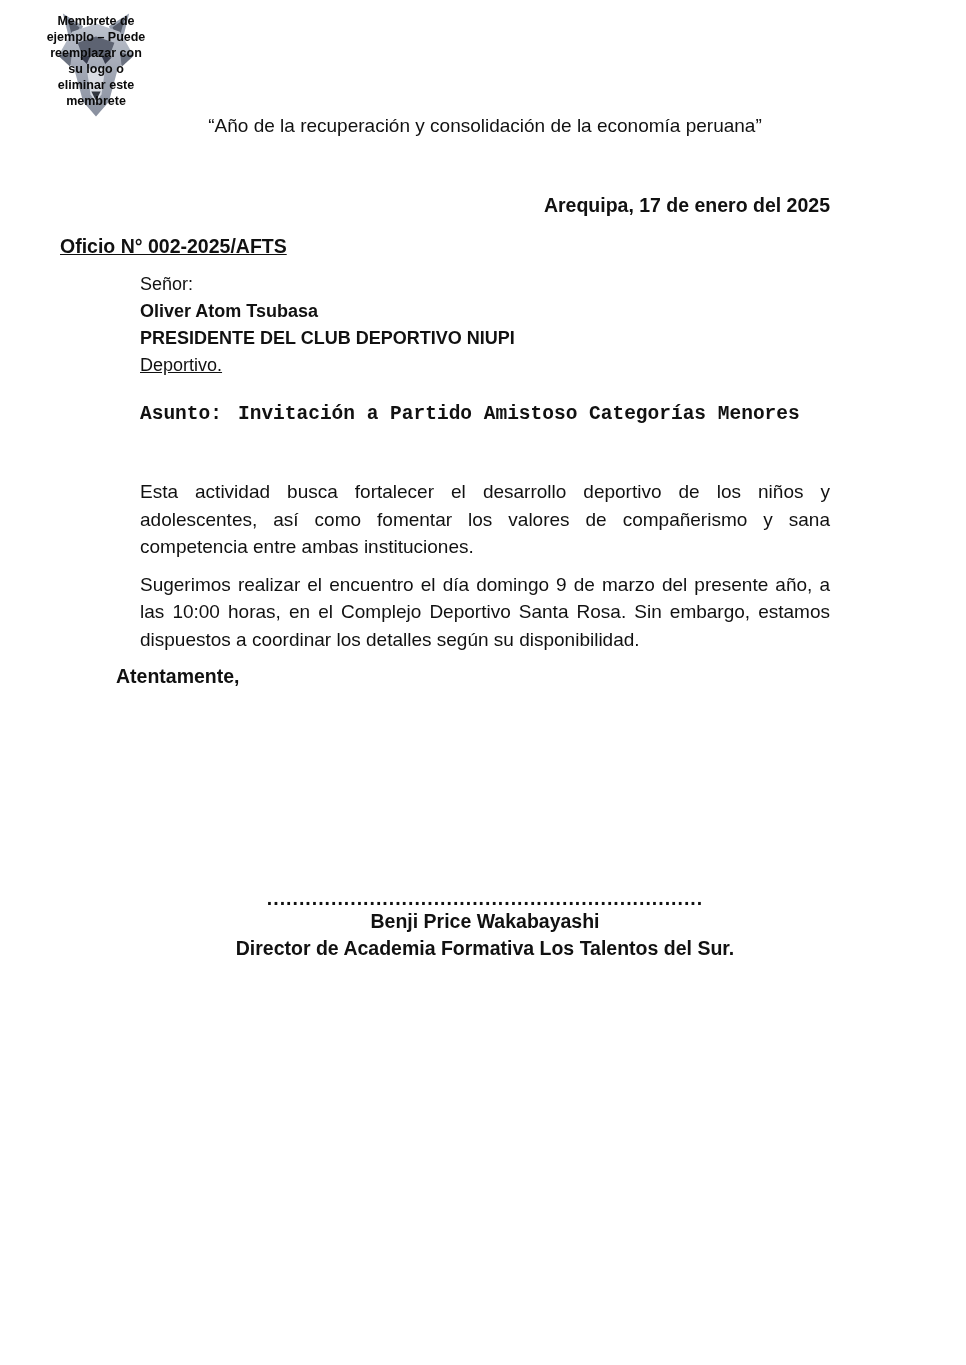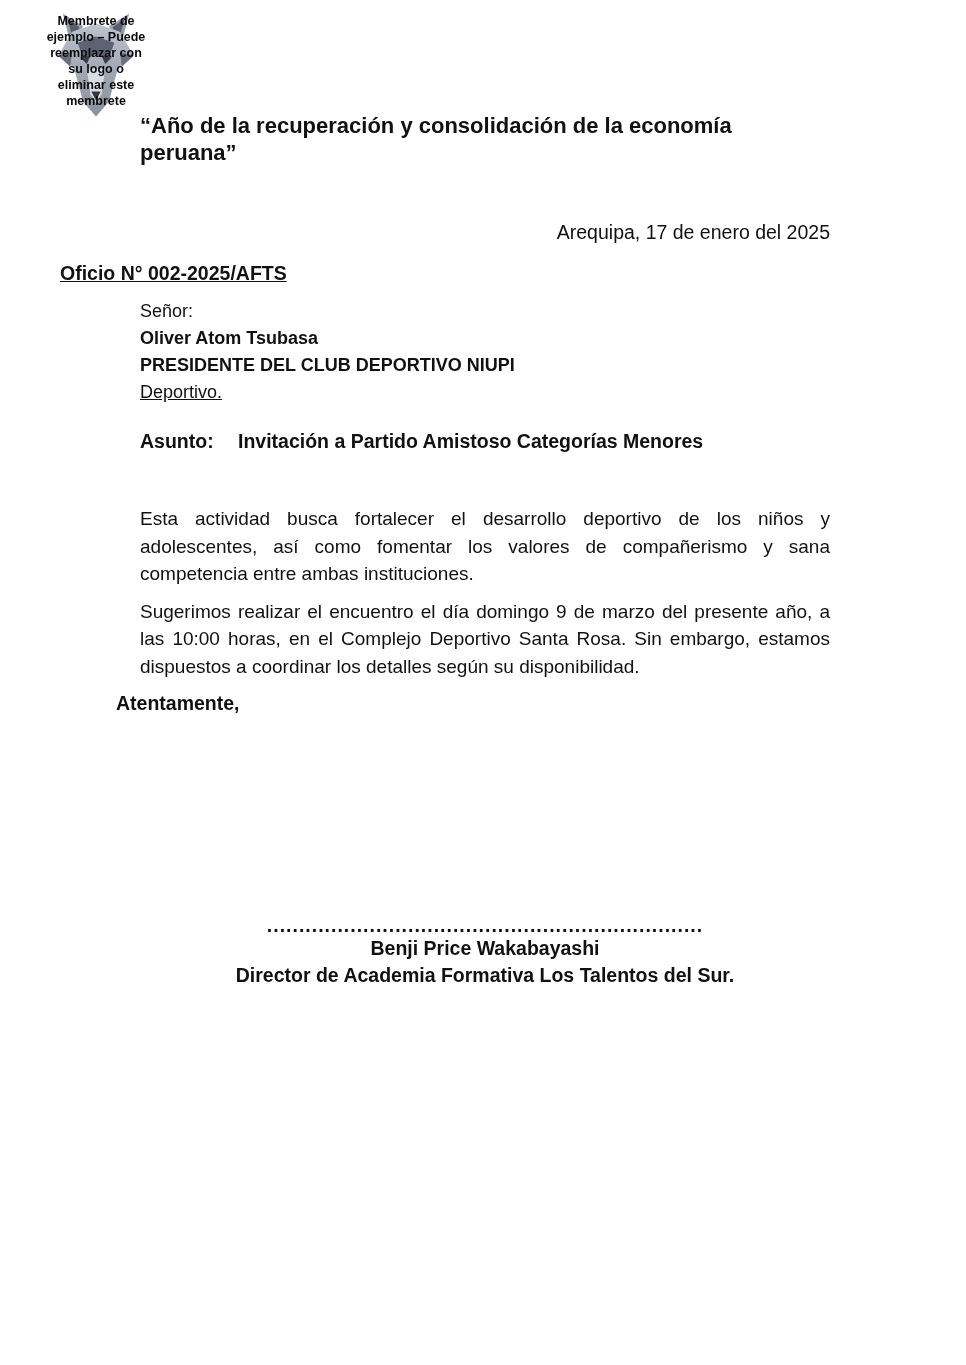--- a/index.html
+++ b/index.html
@@ -38,30 +38,31 @@
     z-index: 2;
     padding-top: 9px;
     font-size: 12.5px;
     font-weight: bold;
     line-height: 16px;
     color: #0a0a0a;
   }
   
   .quote {
     margin: 112px 136px 0 140px;
-    text-align: left;
-    font-weight: bold;
-    font-size: 22px;
+    text-align: center;
+    font-weight: normal;
+    font-size: 19px;
     line-height: 27px;
   }
   .date {
     margin: 53px 136px 2px 140px;
     text-align: right;
     font-size: 19.5px;
     line-height: 27px;
+    font-weight: bold;
   }
   .ref {
     margin: 14px 136px 0 60px;
     font-size: 19.5px;
     line-height: 27px;
   }
   .ref .ref-inner {
     font-weight: bold;
     text-decoration: underline;
   }
@@ -71,20 +72,21 @@
     line-height: 27px;
   }
   .b { font-weight: bold; }
   .u { text-decoration: underline; }
   .subject {
     margin: 22px 136px 0 140px;
     font-size: 19.5px;
     line-height: 27px;
     font-weight: bold;
     display: flex;
+    font-family: Liberation Mono, monospace;
   }
   .subject .subject-label { flex: 0 0 98px; }
   .bodytext {
     margin: 50px 136px 0 140px;
     font-size: 19px;
   }
   .bodytext p {
     margin: 0 0 10px 0;
     line-height: 27.5px;
     text-align: justify;

